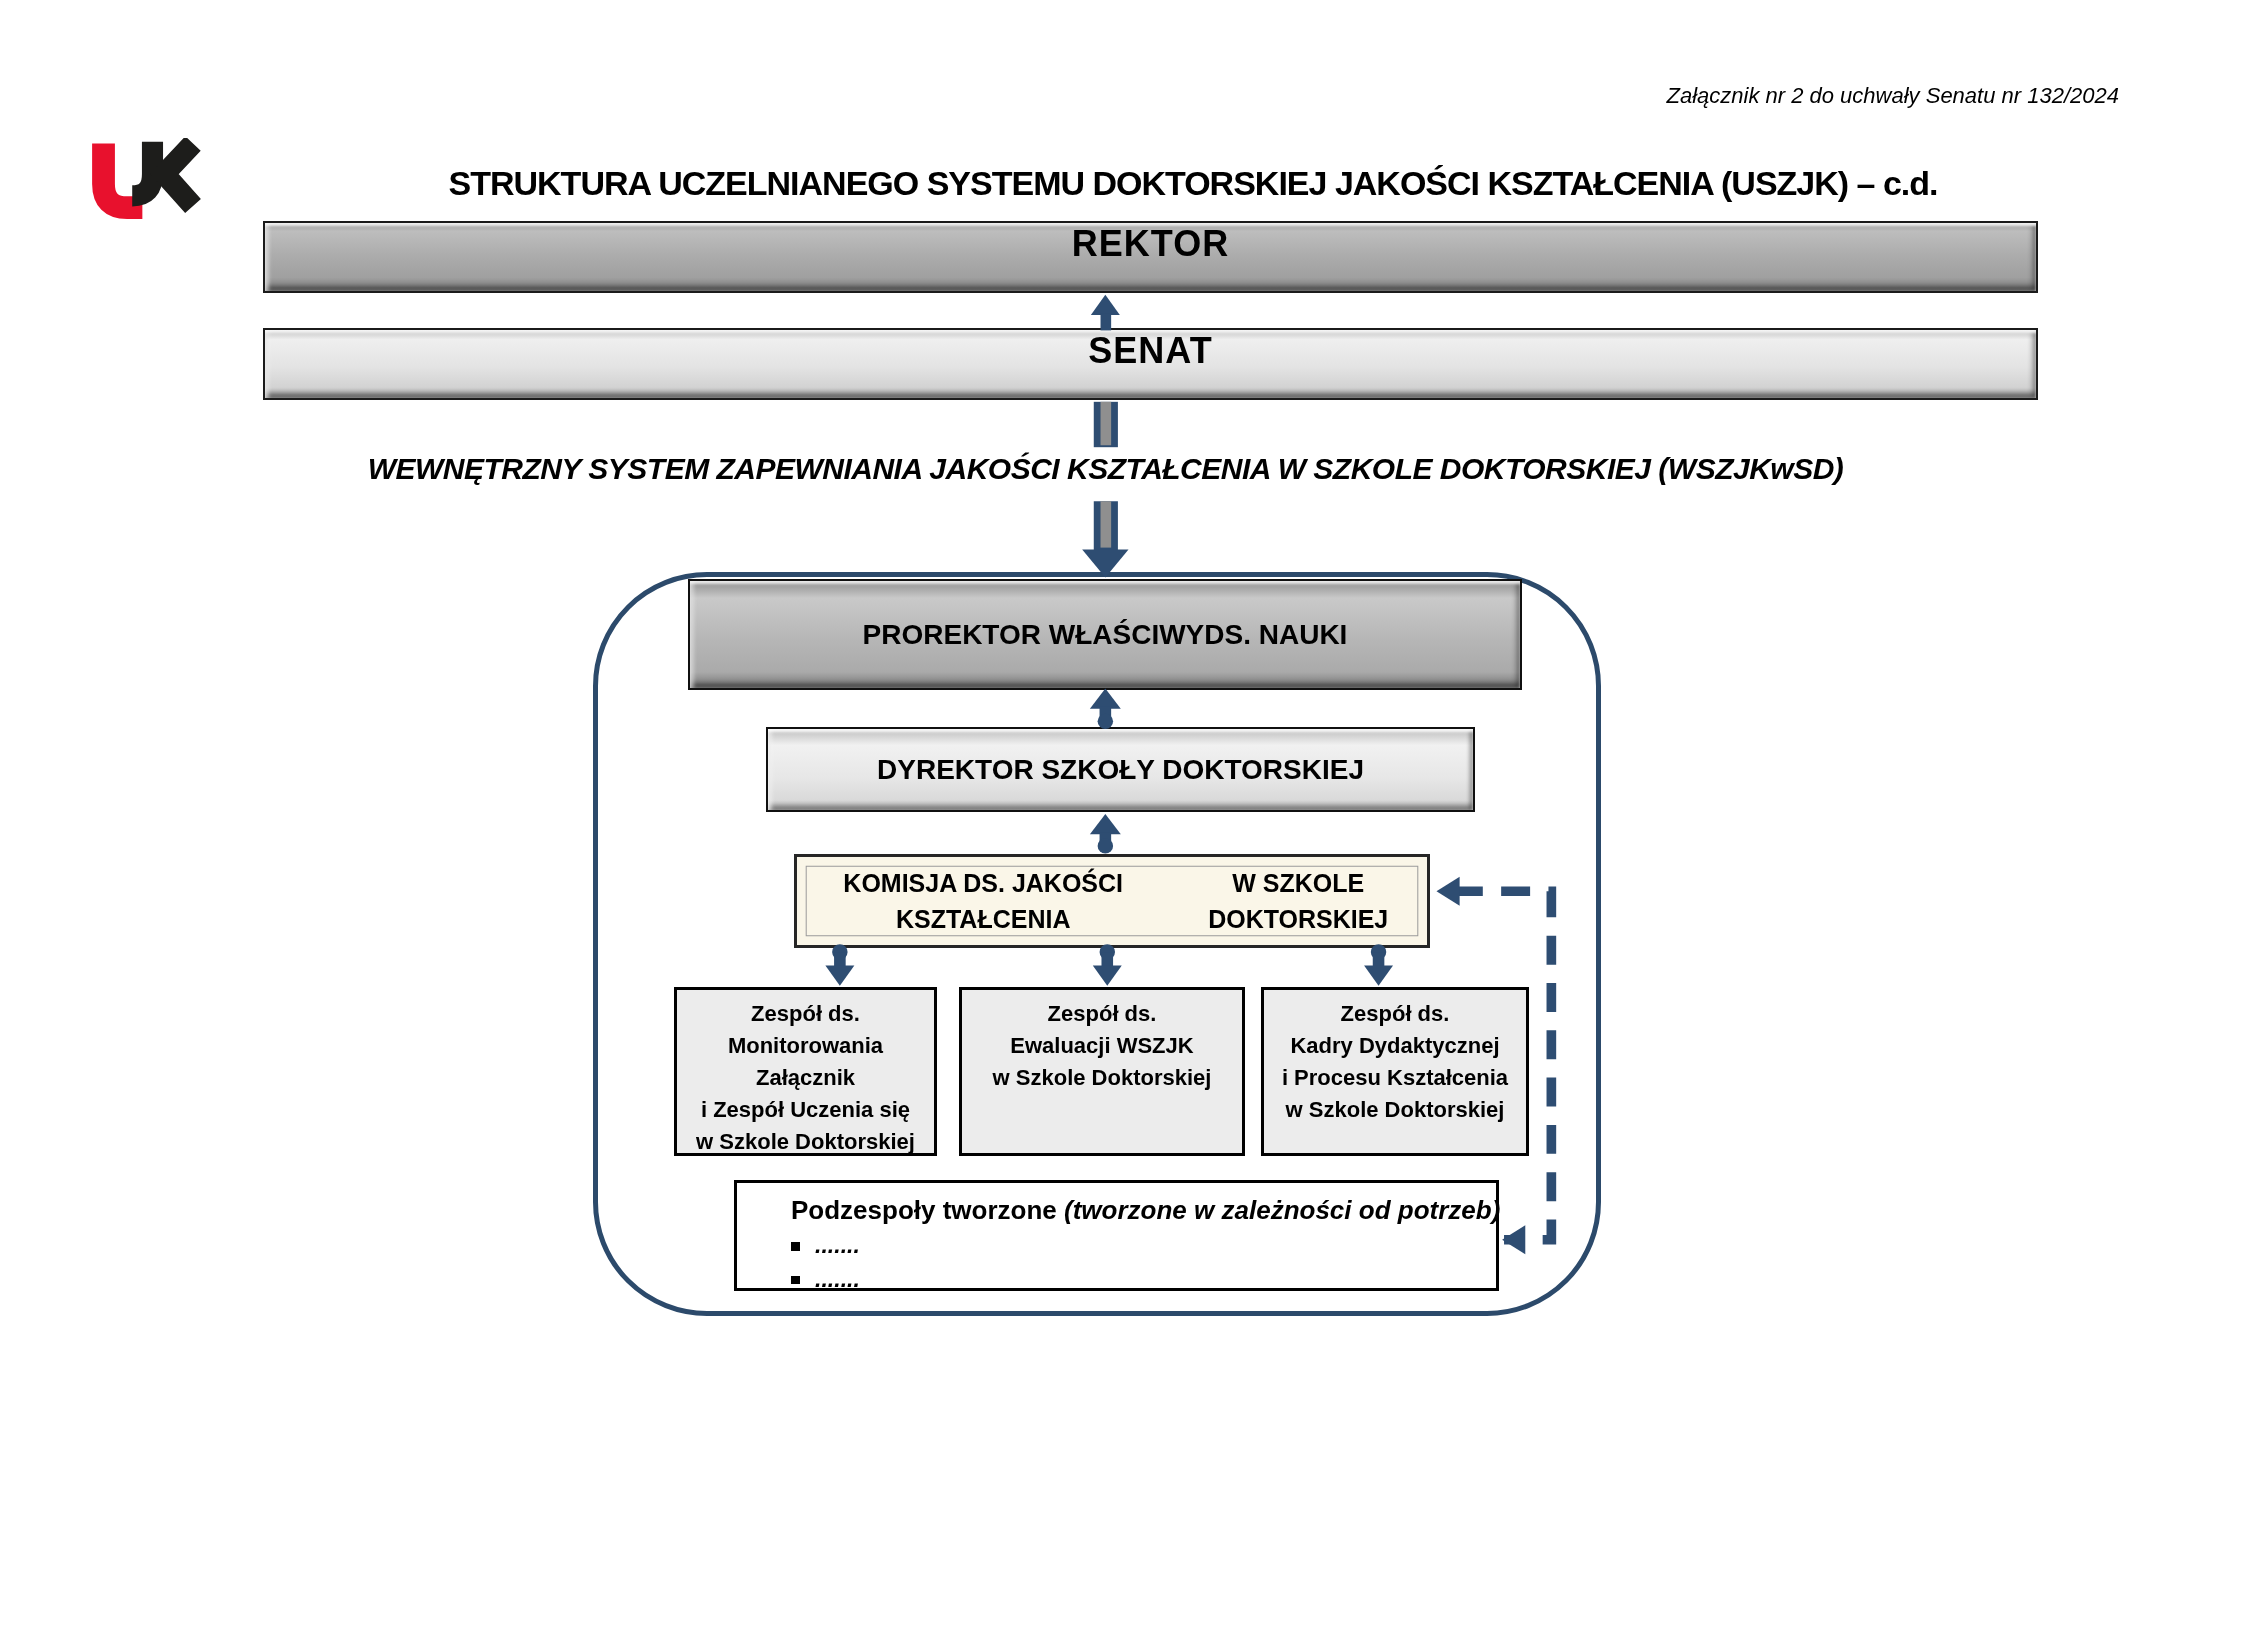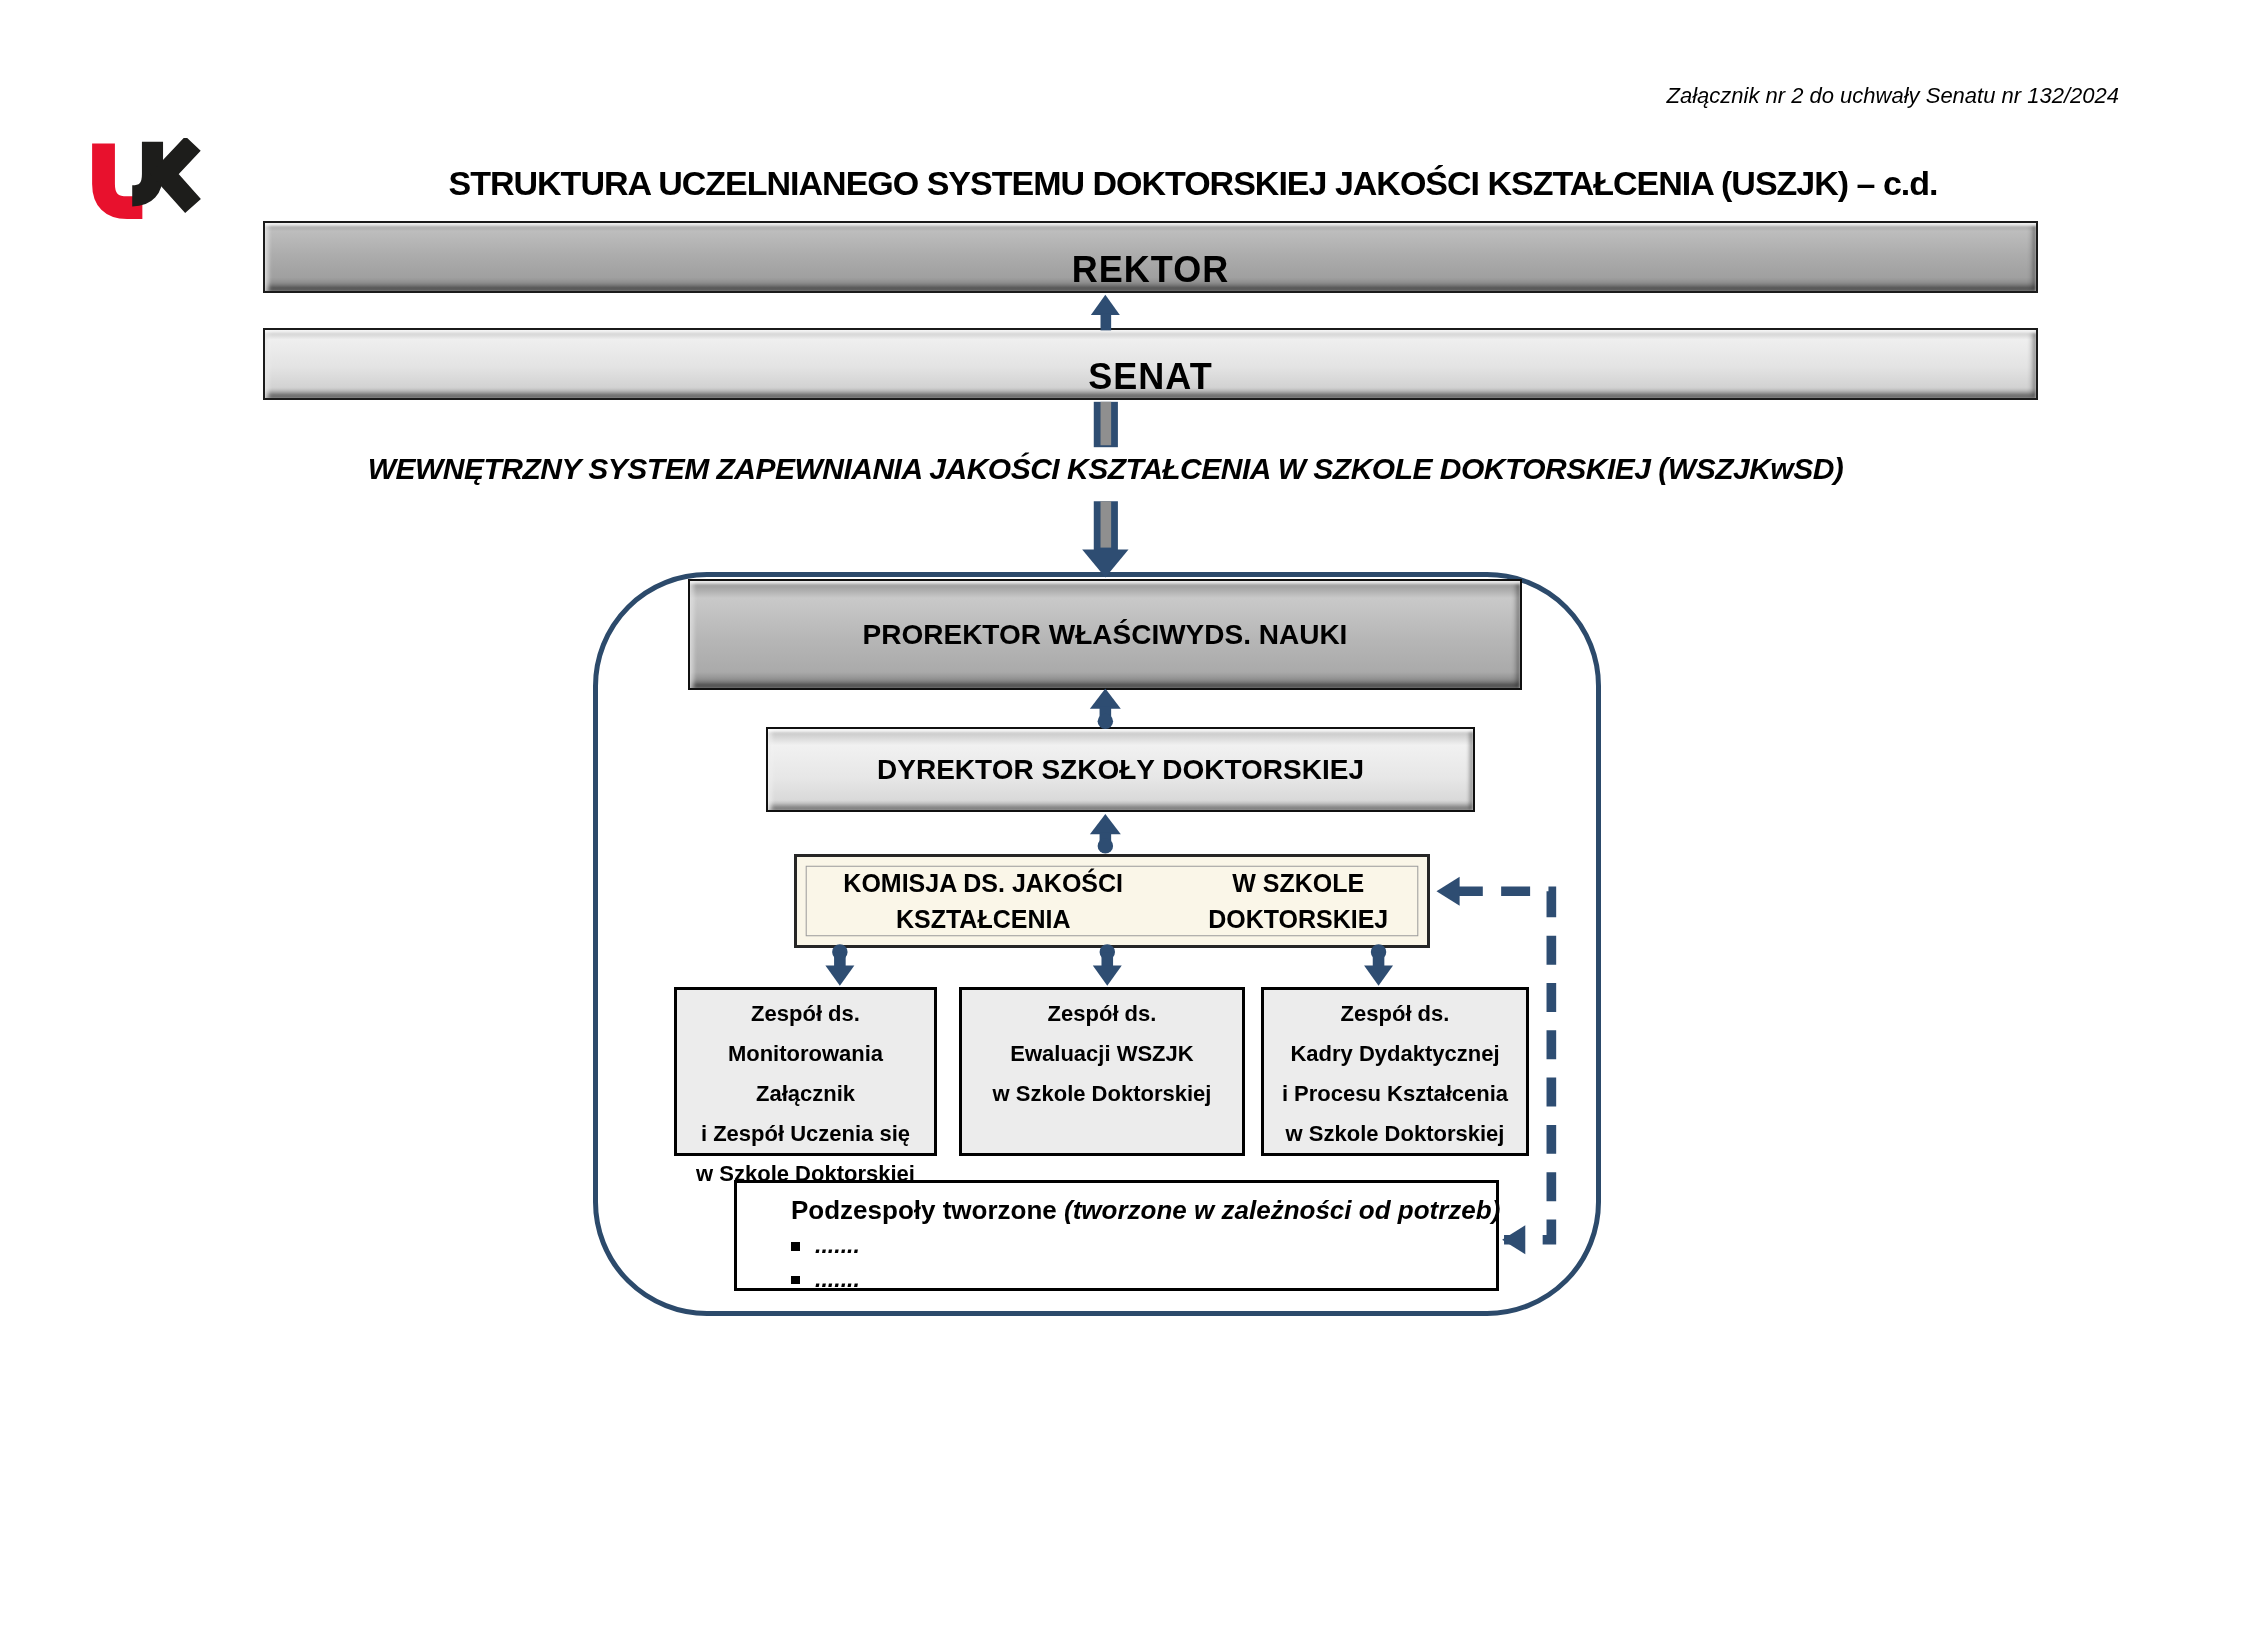--- a/index.html
+++ b/index.html
@@ -13,21 +13,21 @@
     top:83px;right:139px;font-style:italic;font-size:22px;font-weight:500;
     letter-spacing:0;white-space:nowrap;
   }
   .title{
     top:164px;left:386px;width:1614px;text-align:center;font-weight:bold;
     font-size:34px;letter-spacing:-1px;white-space:nowrap;
   }
 
   .bar{
     left:263px;width:1775px;height:72px;border:2.9px solid #1b1b1b;
-    display:flex;align-items:flex-end;justify-content:center;
+    display:flex;align-items:flex-start;justify-content:center;
     font-weight:bold;font-size:36px;letter-spacing:1px;
     box-shadow: inset 0 2.9px 2.9px rgba(255,255,255,.85), inset 3.9px 0 3.9px rgba(255,255,255,.55),
                 inset 0 -4.8px 5.8px rgba(0,0,0,.40), inset -3.9px 0 4.8px rgba(0,0,0,.30);
   }
   .bar-rektor{ top:221px;
     background:linear-gradient(180deg,#9a9a9a 0%,#bdbdbd 12%,#ababab 50%,#a0a0a0 80%,#787878 100%);}
   .bar-senat{ top:328px;
     background:linear-gradient(180deg,#c2c2c2 0%,#efefef 14%,#e3e3e3 55%,#d2d2d2 85%,#9e9e9e 100%);}
 
   .wszjk{
@@ -59,21 +59,21 @@
   .komisja{
     left:794px;top:854px;width:636px;height:94px;border:3.9px solid #262626;
     background:#faf6e8;
     box-shadow: inset 0 0 0 8.7px #faf6e8, inset 0 0 0 9.7px #9a9a9a;
     font-weight:bold;font-size:25px;line-height:36px;
   }
 
   .team{
     top:987px;height:169px;border:3.9px solid #000;background:#ececec;
     font-weight:bold;font-size:22px;line-height:32px;text-align:center;
-    display:flex;flex-direction:column;align-items:center;padding-top:7.7px;gap:8px;
+    display:flex;flex-direction:column;align-items:center;padding-top:7.7px;
   }
   .team1{left:674px;width:263px;}
   .team2{left:959px;width:286px;}
   .team3{left:1261px;width:268px;}
 
   .podzespoly{
     left:734px;top:1180px;width:765px;height:111px;border:3.9px solid #000;background:#fff;
     padding:11.6px 19.3px 0 54px;
   }
   .podz-title{font-weight:bold;font-size:26px;white-space:nowrap;}

